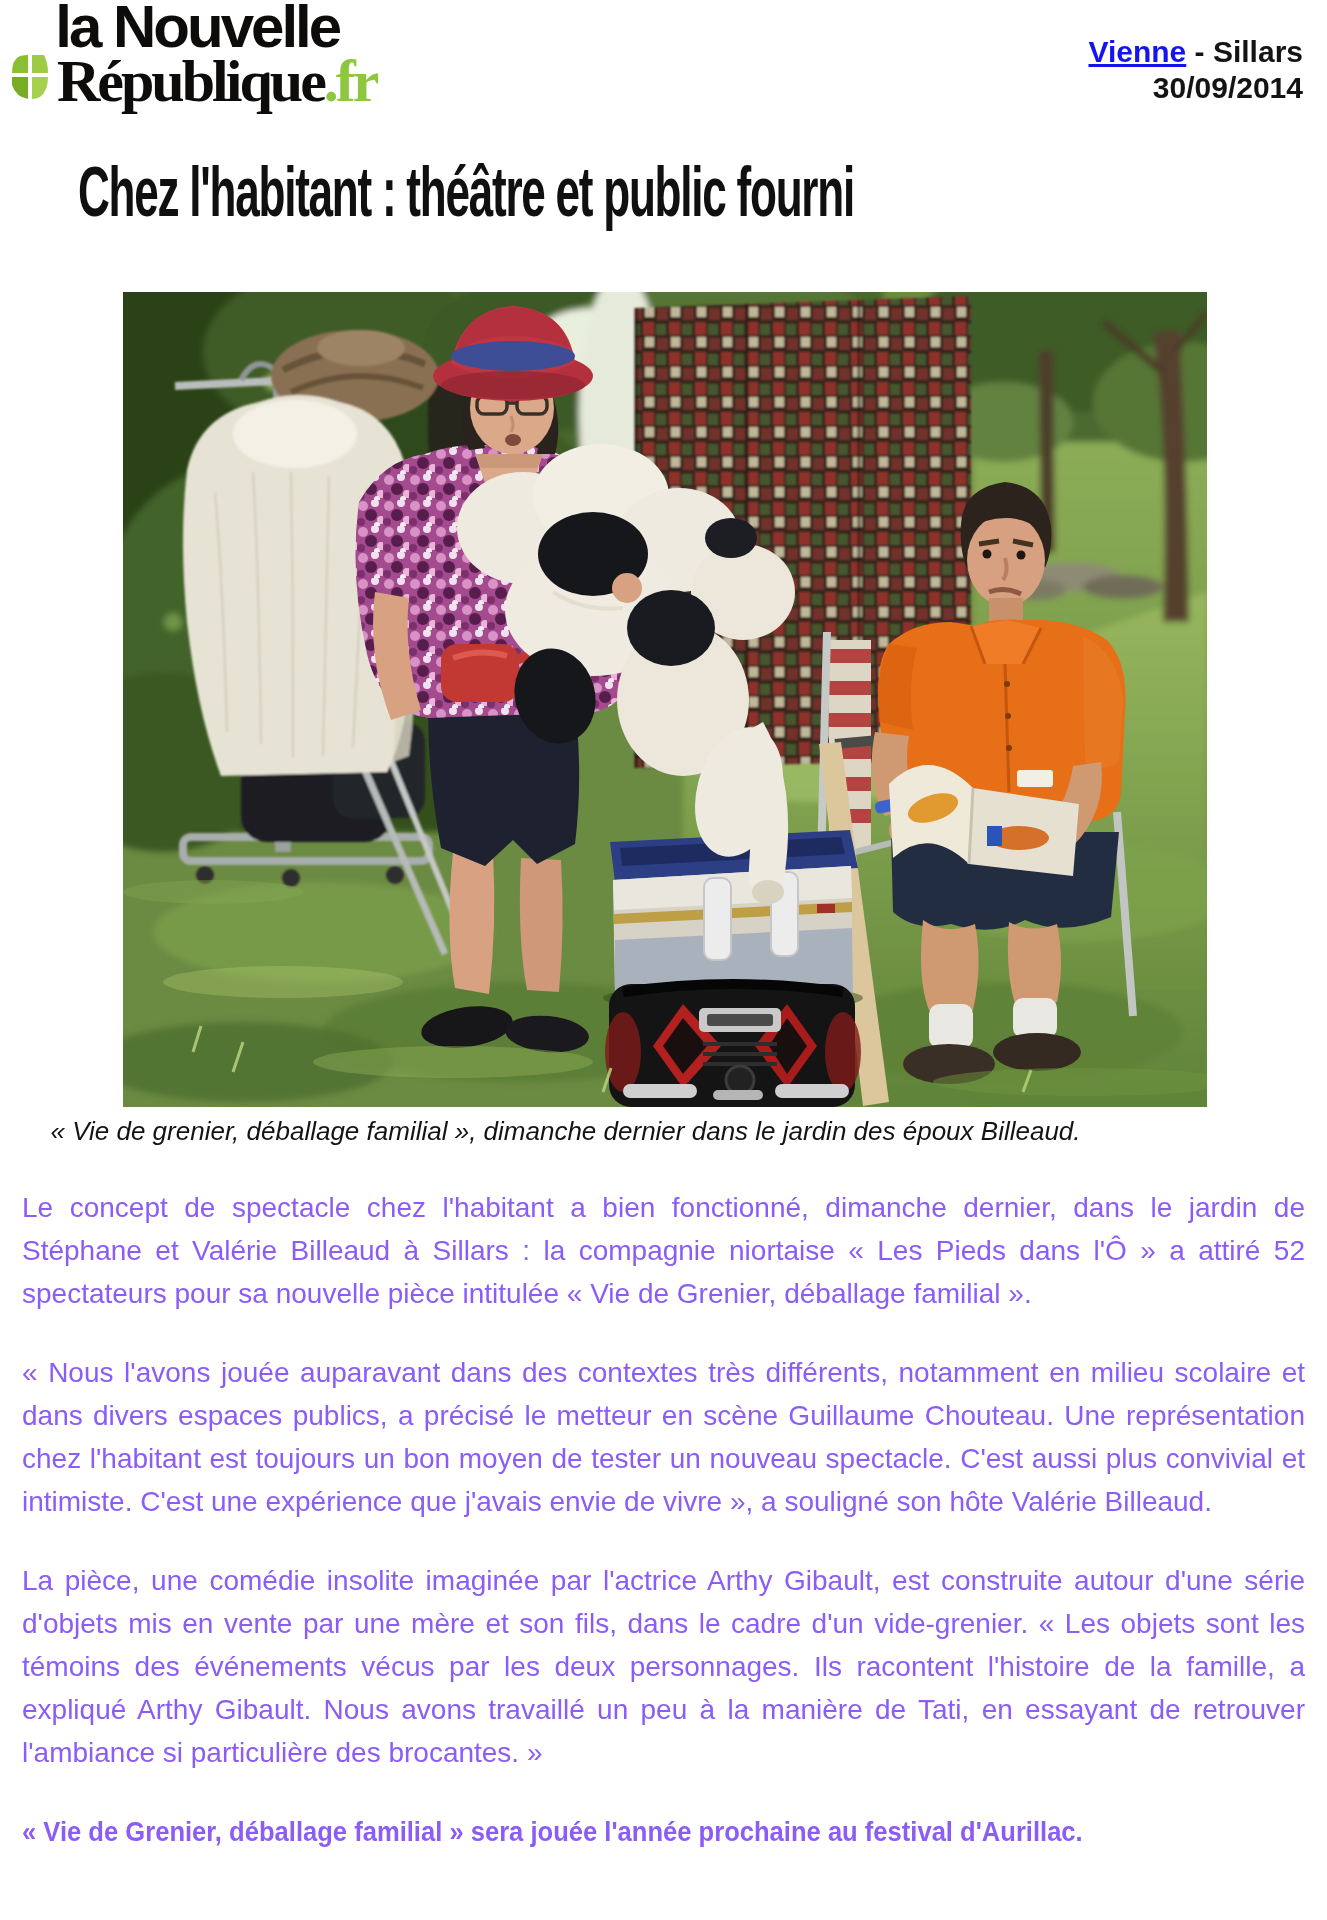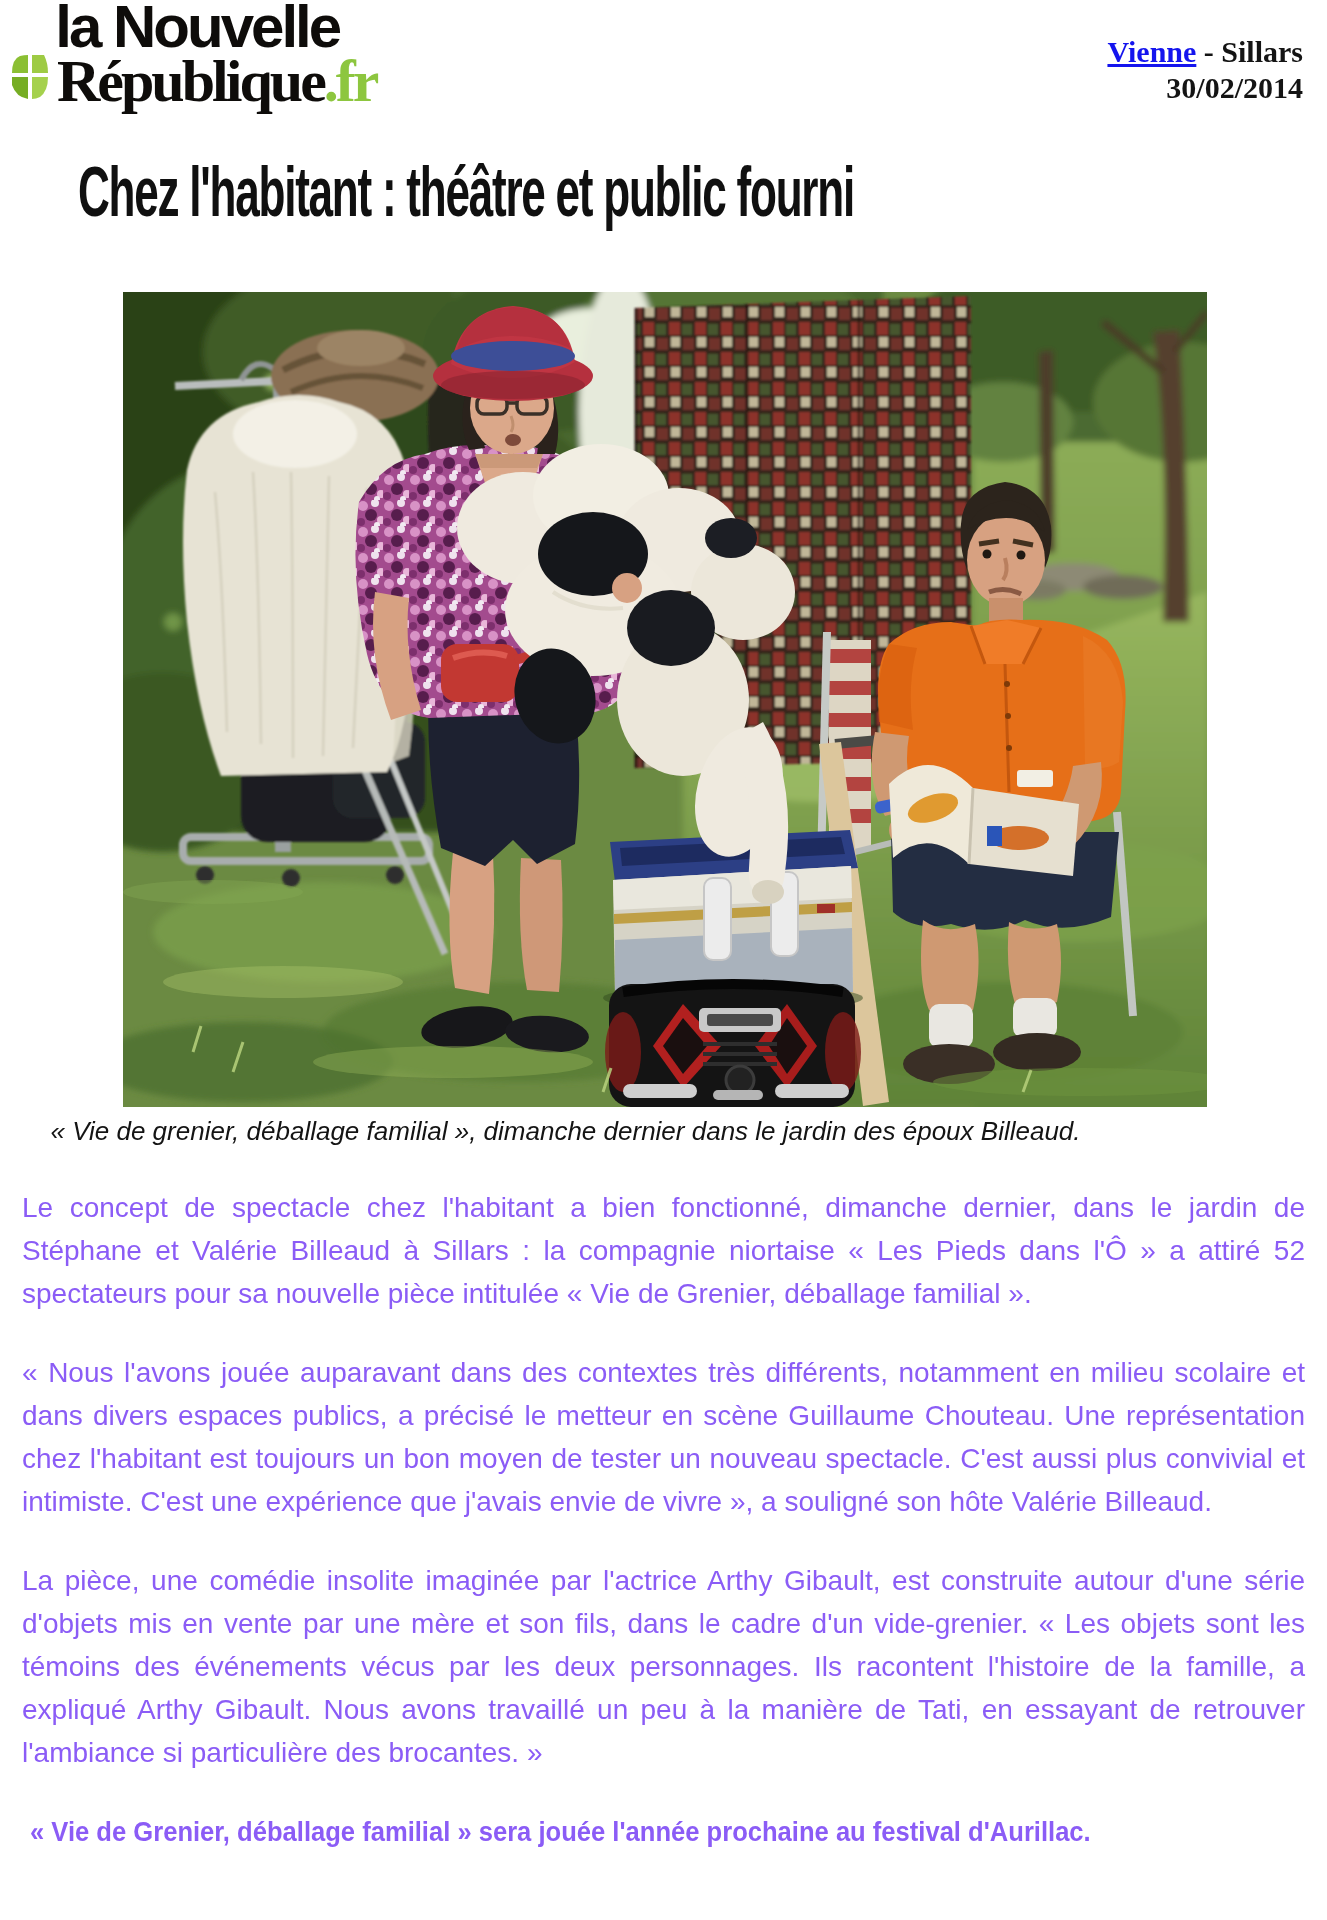--- a/index.html
+++ b/index.html
@@ -6,39 +6,39 @@
   body{width:1327px;height:1920px;font-family:"Liberation Sans",sans-serif;color:#161616;}
   .page{position:relative;width:1327px;height:1920px;overflow:hidden;background:#fff;}
 
   
   .logo{position:absolute;left:10px;top:2px;text-decoration:none;color:#0e0c0a;display:block;text-align:center;}
   .logo-l1{font-weight:bold;font-size:60px;line-height:50px;letter-spacing:-3px;margin-left:8px;white-space:nowrap;}
   .logo-l2{display:flex;align-items:flex-end;margin-top:2px;height:52px;}
   .logo-icon{display:block;margin-right:7px;margin-bottom:1px;}
   .logo-txt{font-weight:bold;font-size:60px;line-height:50px;letter-spacing:-3px;white-space:nowrap;color:#0e0c0a;font-family:Liberation Serif, serif;}
   .logo-txt .fr{color:#8dc63f;}
-  .dateline{position:absolute;right:24px;top:34px;text-align:right;font-weight:bold;font-size:30px;line-height:36px;color:#141414;font-family:Liberation Serif, serif;}
+  .dateline{position:absolute;right:24px;top:34px;text-align:right;font-weight:bold;font-size:30px;line-height:36px;color:#141414;}
   .dateline a{color:#1414ee;text-decoration:underline;}
 
   
   h1.headline{position:absolute;left:78px;top:156px;margin:0;font-size:70px;line-height:72px;font-weight:bold;
     letter-spacing:-2px;white-space:nowrap;transform:scaleX(0.63);transform-origin:left top;color:#101010;}
 
   
   figure.photo{position:absolute;left:123px;top:292px;width:1084px;height:815px;margin:0;}
   figure.photo svg{display:block;}
 
   
   .caption{position:absolute;left:0;top:1114px;width:1131px;text-align:center;font-style:italic;
     font-size:26px;line-height:34px;color:#141414;}
 
   
   .body{position:absolute;left:22px;top:1186px;width:1283px;font-size:28px;line-height:43px;text-align:justify;color:#8b5cf6;}
   .body p{margin:0 0 36px 0;}
-  .body p.closing{font-weight:bold;margin:8px;white-space:nowrap;}
+  .body p.closing{font-weight:bold;margin:0;white-space:nowrap;}
   .closing-in{display:inline-block;transform:scaleX(0.93);transform-origin:left center;font-size:27.5px;}
 </style>
 </head>
 <body>
 
 <div class="page">
 
   <a class="logo">
     <div class="logo-l1">la Nouvelle</div>
     <div class="logo-l2">
@@ -50,21 +50,21 @@
           <path d="M2,24 L18,24 L18,46 Q6,44 2,32 Z" fill="#76ad24"></path>
           <path d="M22,24 L38,24 Q38,38 30,44 Q26,46 22,46 Z" fill="#a5d14d"></path>
         </svg>
       </span>
       <span class="logo-txt"><span>République</span><span class="fr">.fr</span></span>
     </div>
   </a>
 
   <div class="dateline">
     <div><a>Vienne</a><span> - Sillars</span></div>
-    <div>30/02/2014</div>
+    <div>30/09/2014</div>
   </div>
 
   <h1 class="headline">Chez l'habitant : théâtre et public fourni</h1>
 
   <figure class="photo">
     <svg width="1084" height="815" viewBox="0 0 1084 815" role="img">
       <defs>
         <linearGradient id="gg" x1="0" y1="0" x2="0" y2="1">
           <stop offset="0" stop-color="#97b65e"></stop>
             <stop offset="1" stop-color="#5f8338"></stop>

